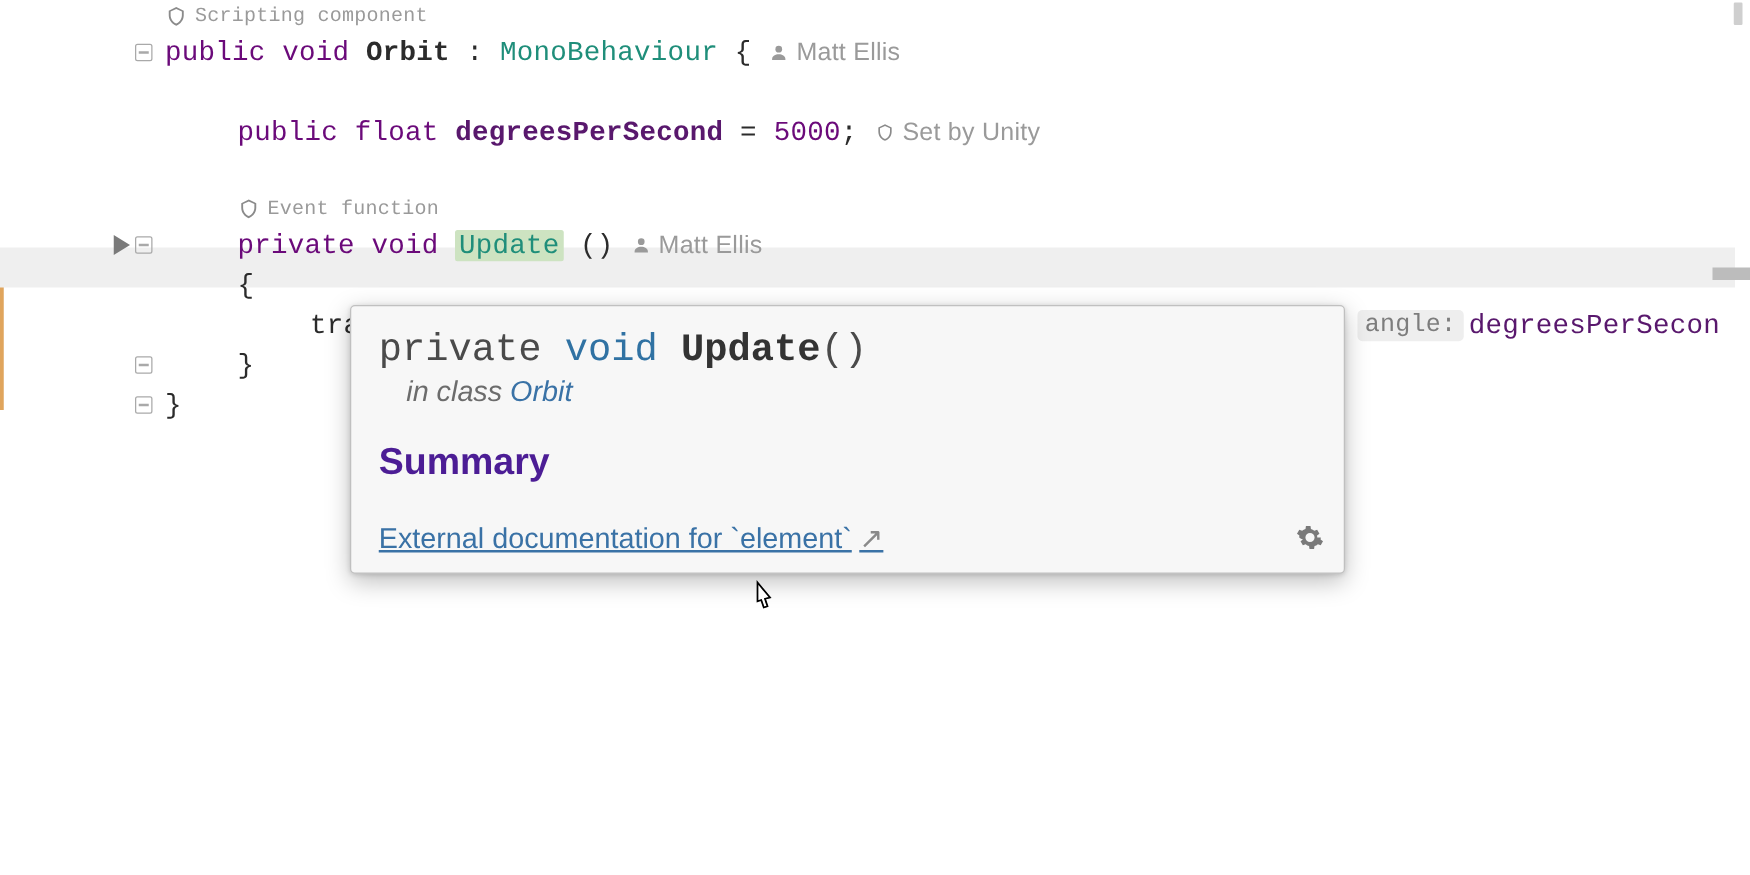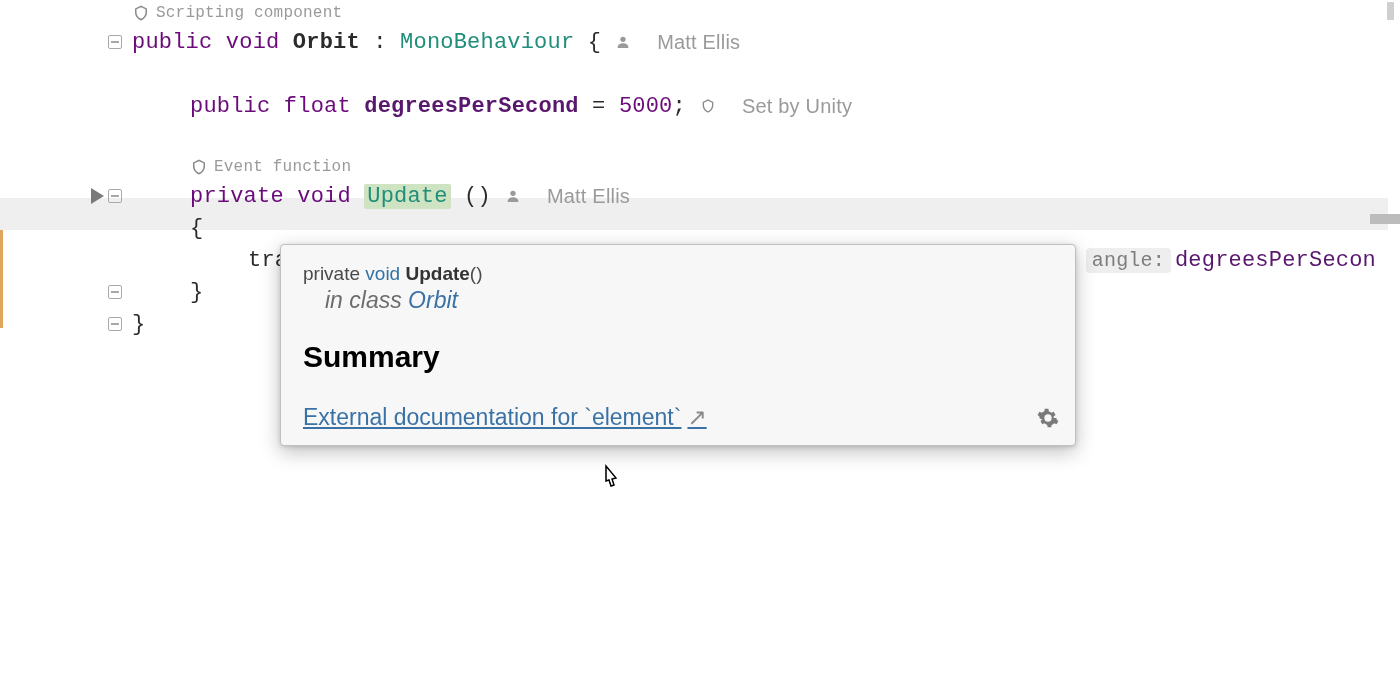--- a/index.html
+++ b/index.html
@@ -88,21 +88,20 @@
     padding: 0 3px;
     border-radius: 2px;
   }
   .hint-text {
     color: var(--gray-hint);
     font-size: 20px;
     font-family: "Segoe UI","Helvetica Neue",Arial,sans-serif;
     display: inline-flex;
     align-items: center;
     margin-left: 14px;
-    gap: 20px;
   }
   .hint-text.with-icon svg, .hint-text.with-human svg {
     margin-right: 6px;
     flex-shrink: 0;
   }
   .inline-hint-row {
     display:flex;
     align-items:center;
     height:26px;
     padding-left:58px;
@@ -147,41 +146,41 @@
     left: 280px; top: 244px;
     width: 796px;
     background: var(--popup-bg);
     border: 1px solid var(--popup-border);
     border-radius: 4px;
     box-shadow: 0 6px 20px rgba(0,0,0,0.25), 0 1px 4px rgba(0,0,0,0.15);
     padding: 18px 22px 14px 22px;
     color: var(--popup-text);
   }
   .popup .sig {
-    font-family: Liberation Sans, sans-serif;
-    font-size: 19px;
+    font-family: Liberation Mono, monospace;
+    font-size: 31px;
     color: #4a4a4a;
   }
   .popup .sig .void { color: #3072a3; }
   .popup .sig .name { font-weight: 700; color: #333; }
   .popup .inclass {
     font-style: italic;
     font-size: 23px;
     margin-left: 22px;
     margin-top: 2px;
     color: #6c6c6c;
   }
   .popup .inclass .classlink {
     color: var(--link-blue);
     text-decoration: none;
   }
   .popup h2.summary {
     font-size: 30px;
     font-weight: 800;
-    color: #000000;
+    color: #4c1d95;
     margin: 26px 0 4px 0;
   }
   .popup .summary-text {
     font-size: 22px;
     color: #4a4a4a;
     margin-left: 30px;
   }
   .popup .ext-link {
     display: inline-flex;
     align-items: center;

